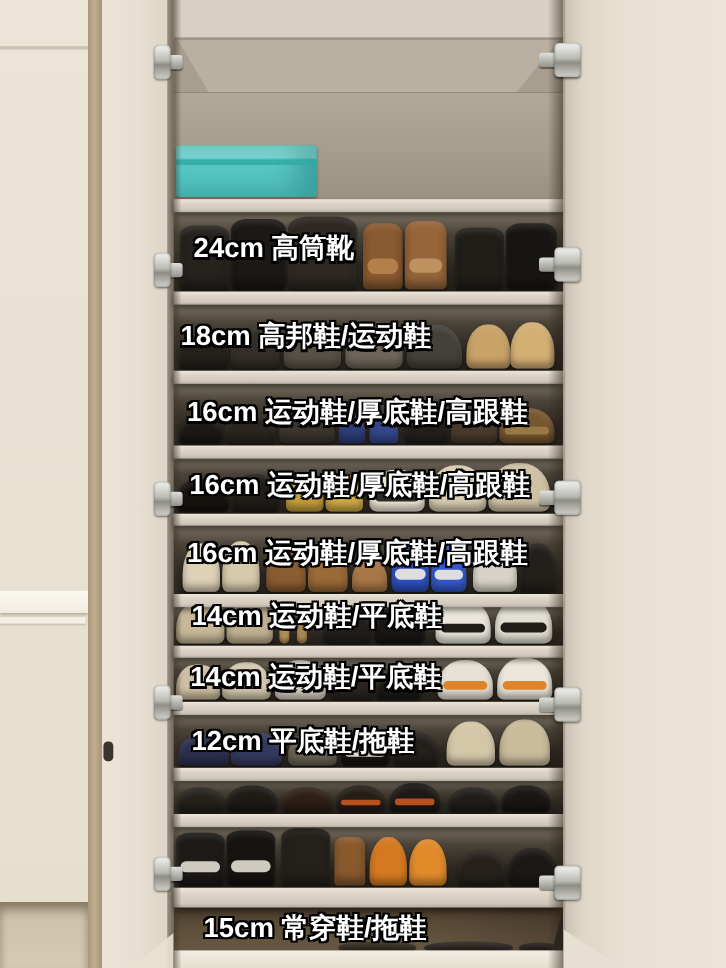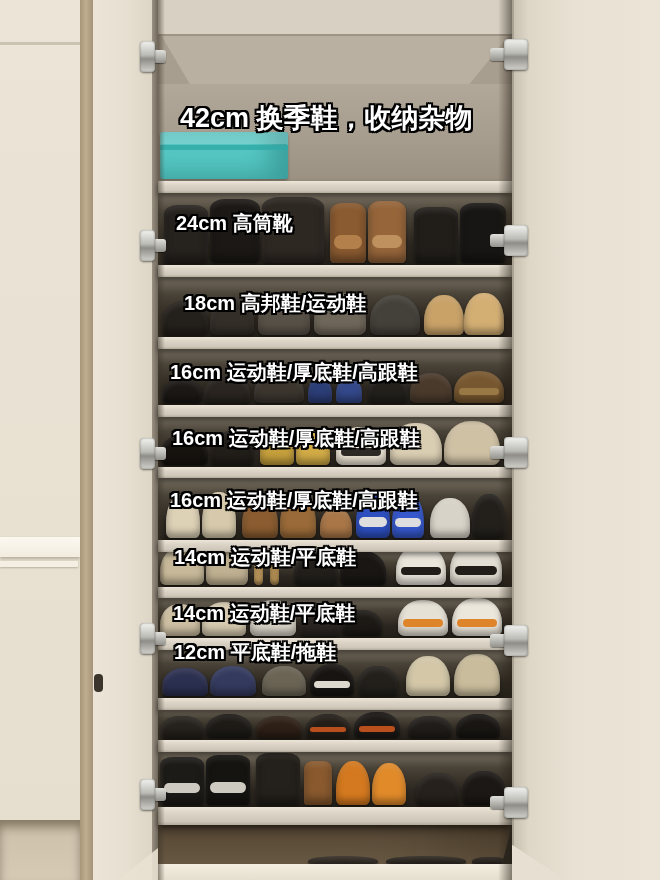--- a/index.html
+++ b/index.html
@@ -57,21 +57,21 @@
   .boot{border-radius:30% 30% 10% 10% / 16% 16% 9% 9%;
     box-shadow:inset 0 -6px 8px rgba(0,0,0,.40),inset 0 4px 5px rgba(255,255,255,.10),0 2px 3px rgba(0,0,0,.35);}
   .stick{border-radius:5px;box-shadow:inset 0 -3px 3px rgba(0,0,0,.35);}
   .box{border-radius:3px;
     box-shadow:inset 0 12px 0 rgba(255,255,255,.20),inset -18px -6px 24px rgba(0,70,70,.30),0 2px 3px rgba(0,0,0,.3);}
   .stripe{position:absolute;left:10%;right:10%;bottom:24%;height:22%;border-radius:40px;opacity:.95;}
   .box .stripe{top:28%;bottom:auto;height:5px;left:0;right:0;border-radius:0;opacity:.8;}
   .shelf-board{position:absolute;left:0;width:354px;z-index:20;
     background:linear-gradient(180deg,#ede6d8 0%,#dcd5c7 35%,#cfc8ba 80%,#b2aa9b 100%);
     box-shadow:0 3px 5px rgba(0,0,0,.45);}
-  .shelf-label{position:absolute;color:#ffffff;font-weight:bold;font-size:20px;line-height:1.15;
+  .shelf-label{position:absolute;color:#ffffff;font-weight:bold;font-size:25px;line-height:1.15;
     white-space:nowrap;z-index:40;letter-spacing:0;
     text-shadow:-2px -2px 0 #000,0 -2px 0 #000,2px -2px 0 #000,-2px 0 0 #000,2px 0 0 #000,-2px 2px 0 #000,0 2px 0 #000,2px 2px 0 #000;}
   .shelf-label.large{font-size:27px;}
   .hinge{position:absolute;width:40px;height:34px;z-index:30;}
   .hinge i{position:absolute;display:block;}
   .hinge .plate{right:2px;top:1px;width:24px;height:31px;border-radius:4px;
     background:linear-gradient(180deg,#f2f2f0,#bcbcb6 45%,#8e8d88 58%,#d2d1cc);
     box-shadow:0 1px 2px rgba(0,0,0,.5),inset 0 0 2px #6f6f6a;}
   .hinge .arm{left:0;top:10px;width:20px;height:13px;border-radius:3px;
     background:linear-gradient(180deg,#e0e0dc,#93928c);box-shadow:0 1px 1px rgba(0,0,0,.4);}
@@ -102,21 +102,20 @@
     <div class="abs" id="ceiling-plane"></div>
     <div class="abs" id="interior-floor-light"></div>
     <div class="abs" id="interior-left-edge"></div>
     <div class="abs" id="interior-right-edge"></div>
   <div class="compartment bg-taupe" style="top: 84px; height: 97px;">
         <div class="item box" style="left: 2px; width: 128px; height: 47px; background: rgb(86, 200, 196);">
           <div class="stripe" style="background: rgb(47, 169, 165);"></div>
         </div>
       </div>
       <div class="shelf-board" style="top: 181px; height: 12px;"></div>
-      <div class="shelf-label large" style="left: 22px; top: 103px;">42cm 换季鞋，收纳杂物</div>
       <div class="compartment bg-dark" style="top: 193px; height: 72px;">
         <div class="item boot" style="left: 6px; width: 44px; height: 58px; background: rgb(38, 34, 30);"></div>
         <div class="item boot" style="left: 52px; width: 50px; height: 64px; background: rgb(27, 24, 21);"></div>
         <div class="item boot" style="left: 104px; width: 62px; height: 66px; background: rgb(46, 40, 35);"></div>
         <div class="item boot" style="left: 172px; width: 36px; height: 60px; background: rgb(138, 90, 48);">
           <div class="stripe" style="background: rgb(181, 131, 77);"></div>
         </div>
         <div class="item boot" style="left: 210px; width: 38px; height: 62px; background: rgb(150, 101, 58);">
           <div class="stripe" style="background: rgb(192, 147, 96);"></div>
         </div>
@@ -128,21 +127,21 @@
       <div class="compartment bg-dark" style="top: 277px; height: 60px;">
         <div class="item shoe" style="left: 4px; width: 46px; height: 34px; background: rgb(36, 32, 27);"></div>
         <div class="item shoe" style="left: 52px; width: 44px; height: 38px; background: rgb(51, 46, 40);"></div>
         <div class="item shoe" style="left: 100px; width: 52px; height: 40px; background: rgb(87, 80, 70);"></div>
         <div class="item shoe" style="left: 156px; width: 52px; height: 42px; background: rgb(110, 102, 89);"></div>
         <div class="item shoe" style="left: 212px; width: 50px; height: 40px; background: rgb(68, 64, 58);"></div>
         <div class="item shoe" style="left: 266px; width: 40px; height: 40px; background: rgb(201, 162, 104);"></div>
         <div class="item shoe" style="left: 306px; width: 40px; height: 42px; background: rgb(212, 175, 116);"></div>
       </div>
       <div class="shelf-board" style="top: 337px; height: 12px;"></div>
-      <div class="shelf-label" style="left: 26px; top: 292px;">18cm 高邦鞋/运动鞋</div>
+      <div class="shelf-label" style="left: 6px; top: 292px;">18cm 高邦鞋/运动鞋</div>
       <div class="compartment bg-dark" style="top: 349px; height: 56px;">
         <div class="item shoe" style="left: 4px; width: 40px; height: 24px; background: rgb(27, 24, 21);"></div>
         <div class="item shoe" style="left: 46px; width: 46px; height: 28px; background: rgb(42, 37, 32);"></div>
         <div class="item shoe" style="left: 96px; width: 50px; height: 30px; background: rgb(59, 53, 46);"></div>
         <div class="item shoe" style="left: 150px; width: 24px; height: 26px; background: rgb(44, 62, 120);"></div>
         <div class="item shoe" style="left: 178px; width: 26px; height: 26px; background: rgb(51, 72, 138);"></div>
         <div class="item shoe" style="left: 210px; width: 40px; height: 28px; background: rgb(35, 32, 28);"></div>
         <div class="item shoe" style="left: 252px; width: 42px; height: 30px; background: rgb(74, 58, 44);"></div>
         <div class="item shoe" style="left: 296px; width: 50px; height: 32px; background: rgb(119, 87, 47);">
           <div class="stripe" style="background: rgb(154, 122, 70);"></div>
@@ -216,21 +215,21 @@
         <div class="item shoe" style="left: 52px; width: 46px; height: 30px; background: rgb(52, 58, 94);"></div>
         <div class="item shoe" style="left: 104px; width: 44px; height: 30px; background: rgb(107, 100, 85);"></div>
         <div class="item shoe" style="left: 152px; width: 44px; height: 32px; background: rgb(23, 20, 18);">
           <div class="stripe" style="background: rgb(232, 228, 218);"></div>
         </div>
         <div class="item shoe" style="left: 200px; width: 40px; height: 30px; background: rgb(35, 32, 28);"></div>
         <div class="item shoe" style="left: 248px; width: 44px; height: 40px; background: rgb(211, 199, 168);"></div>
         <div class="item shoe" style="left: 296px; width: 46px; height: 42px; background: rgb(201, 188, 156);"></div>
       </div>
       <div class="shelf-board" style="top: 698px; height: 12px;"></div>
-      <div class="shelf-label" style="left: 16px; top: 641px;">12cm 平底鞋/拖鞋</div>
+      <div class="shelf-label" style="left: 16px; top: 660px;">12cm 平底鞋/拖鞋</div>
       <div class="compartment bg-dark" style="top: 710px; height: 30px;">
         <div class="item shoe" style="left: 2px; width: 44px; height: 22px; background: rgb(38, 34, 29);"></div>
         <div class="item shoe" style="left: 48px; width: 46px; height: 24px; background: rgb(30, 27, 23);"></div>
         <div class="item shoe" style="left: 98px; width: 46px; height: 22px; background: rgb(46, 32, 23);"></div>
         <div class="item shoe" style="left: 148px; width: 44px; height: 24px; background: rgb(36, 30, 24);">
           <div class="stripe" style="background: rgb(194, 82, 28);"></div>
         </div>
         <div class="item shoe" style="left: 196px; width: 46px; height: 26px; background: rgb(28, 25, 22);">
           <div class="stripe" style="background: rgb(194, 82, 28);"></div>
         </div>
@@ -251,20 +250,21 @@
         <div class="item shoe" style="left: 214px; width: 34px; height: 42px; background: rgb(224, 138, 42);"></div>
         <div class="item shoe" style="left: 258px; width: 44px; height: 32px; background: rgb(38, 33, 28);"></div>
         <div class="item shoe" style="left: 304px; width: 44px; height: 34px; background: rgb(27, 24, 21);"></div>
       </div>
       <div class="shelf-board" style="top: 807px; height: 18px;"></div>
       <div class="compartment bg-floor" style="top: 825px; height: 41px;">
         <div class="item shoe" style="left: 150px; width: 70px; height: 8px; background: rgb(59, 51, 42);"></div>
         <div class="item shoe" style="left: 228px; width: 80px; height: 8px; background: rgb(51, 44, 36);"></div>
         <div class="item shoe" style="left: 314px; width: 36px; height: 7px; background: rgb(46, 39, 32);"></div>
       </div>
+      <div class="shelf-label" style="left: 27px; top: 830px;">15cm 常穿鞋/拖鞋</div>
     </div>
 
   <div class="abs" id="right-door"></div>
 <div class="hinge right" style="left: 490px; top: 38px;">
       <i class="arm"></i>
       <i class="plate"></i>
     </div>
     <div class="hinge right" style="left: 490px; top: 224px;">
       <i class="arm"></i>
       <i class="plate"></i>

